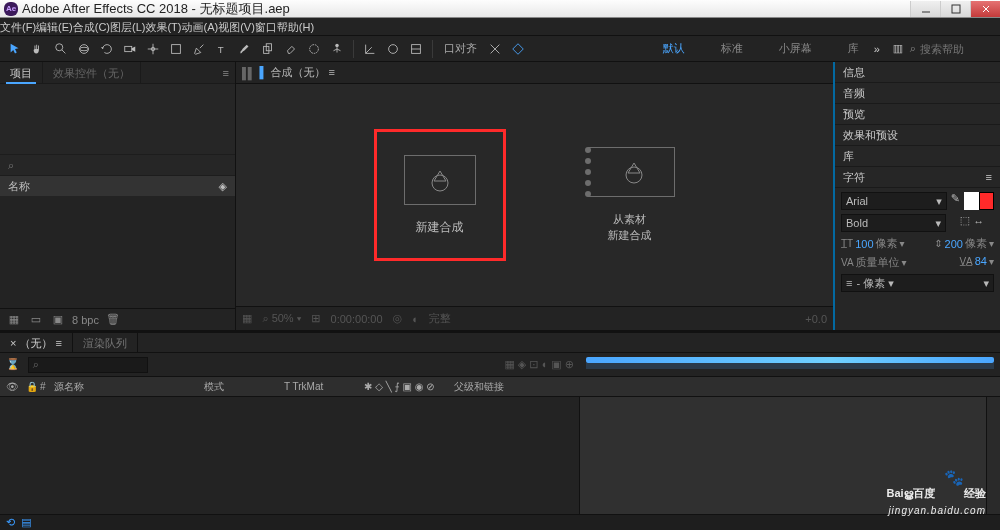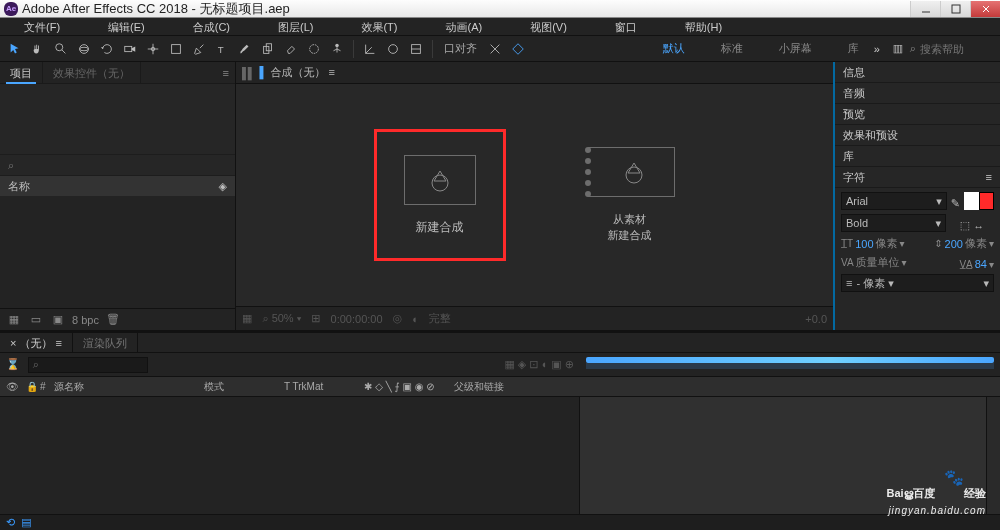--- a/index.html
+++ b/index.html
@@ -9,21 +9,21 @@
 .titlebar { height:18px; background:linear-gradient(#fdfdfd,#e8e8e8); display:flex; align-items:center; padding:0 0 0 4px; border-bottom:1px solid #888; }
 .titlebar .app-icon { width:14px; height:14px; background:#3c1a5b; color:#c9a0ff; display:flex; align-items:center; justify-content:center; font-size:8px; font-weight:bold; border-radius:6px; margin-right:4px; }
 .titlebar .title { color:#222; font-size:13px; flex:1; }
 .titlebar .winbtns { display:flex; }
 .titlebar .winbtn { width:30px; height:16px; display:flex; align-items:center; justify-content:center; border-left:1px solid #ccc; background:linear-gradient(#f0f0f0,#d8d8d8); }
 .titlebar .winbtn.close { background:linear-gradient(#e57373,#c43b3b); }
 .titlebar .winbtn svg { width:10px; height:10px; }
 
 
 .menubar { height:18px; background:#232323; display:flex; align-items:center; border-bottom:1px solid #111; }
-.menubar .mitem { padding:0 24px; color:#ccc; font-size:11px; line-height:18px; }
+.menubar .mitem { padding:0 0; color:#ccc; font-size:11px; line-height:18px; }
 
 
 .toolbar { height:26px; background:#232323; display:flex; align-items:center; border-bottom:1px solid #111; padding:0 4px; gap:1px; }
 .toolbar .tbtn { width:22px; height:22px; display:flex; align-items:center; justify-content:center; color:#bfbfbf; border-radius:2px; }
 .toolbar .tbtn.active { color:#4aa6ff; }
 .toolbar .sep { width:1px; height:18px; background:#3a3a3a; margin:0 4px; }
 .toolbar .tlabel { padding:0 6px; color:#aaa; display:flex; align-items:center; gap:4px; }
 .toolbar .tswitch { display:flex; gap:20px; margin-left:auto; }
 .toolbar .tswitch span { padding:0 8px; color:#888; }
 .toolbar .tswitch span.on { color:#4aa6ff; }
@@ -58,21 +58,21 @@
 .bigbtn { width:110px; height:110px; display:flex; flex-direction:column; align-items:center; justify-content:center; gap:14px; }
 .bigbtn.red { outline:3px solid #ff2a2a; outline-offset:8px; }
 .bigbtn .thumb { width:72px; height:50px; border:1px solid #6d6d6d; display:flex; align-items:center; justify-content:center; }
 .bigbtn .thumb.film { width:90px; border-left:6px dotted #6d6d6d; padding-left:4px; }
 .bigbtn .cap { color:#bbb; font-size:12px; text-align:center; line-height:16px; }
 .viewer-controls { height:24px; background:#232323; border-top:1px solid #111; display:flex; align-items:center; padding:0 6px; gap:10px; color:#555; font-size:10px; }
 
 
 .rpanel { height:21px; border-bottom:1px solid #1a1a1a; display:flex; align-items:center; padding:0 8px; color:#ccc; }
 .char-panel { flex:1; padding:4px 6px; display:flex; flex-direction:column; gap:4px; }
-.char-row { display:flex; align-items:flex-end; gap:4px; }
+.char-row { display:flex; align-items:flex-start; gap:4px; }
 .char-row .sel { height:18px; background:#1d1d1d; border:1px solid #111; color:#bbb; padding:0 4px; display:flex; align-items:center; justify-content:space-between; }
 .char-row .clr { width:30px; height:18px; display:flex; }
 .char-row .clr .a { width:15px; background:#fff; }
 .char-row .clr .b { width:15px; background:#ff2a2a; border:1px solid #000; }
 .char-row .lbl { color:#888; font-size:10px; display:flex; align-items:center; gap:2px; }
 .char-row .lbl .v { color:#4aa6ff; }
 .char-panel .parabtn { height:18px; background:#1d1d1d; border:1px solid #111; display:flex; align-items:center; padding:0 4px; gap:4px; }
 
 
 .bottom { height:200px; border-top:3px solid #111; background:#232323; display:flex; flex-direction:column; }

